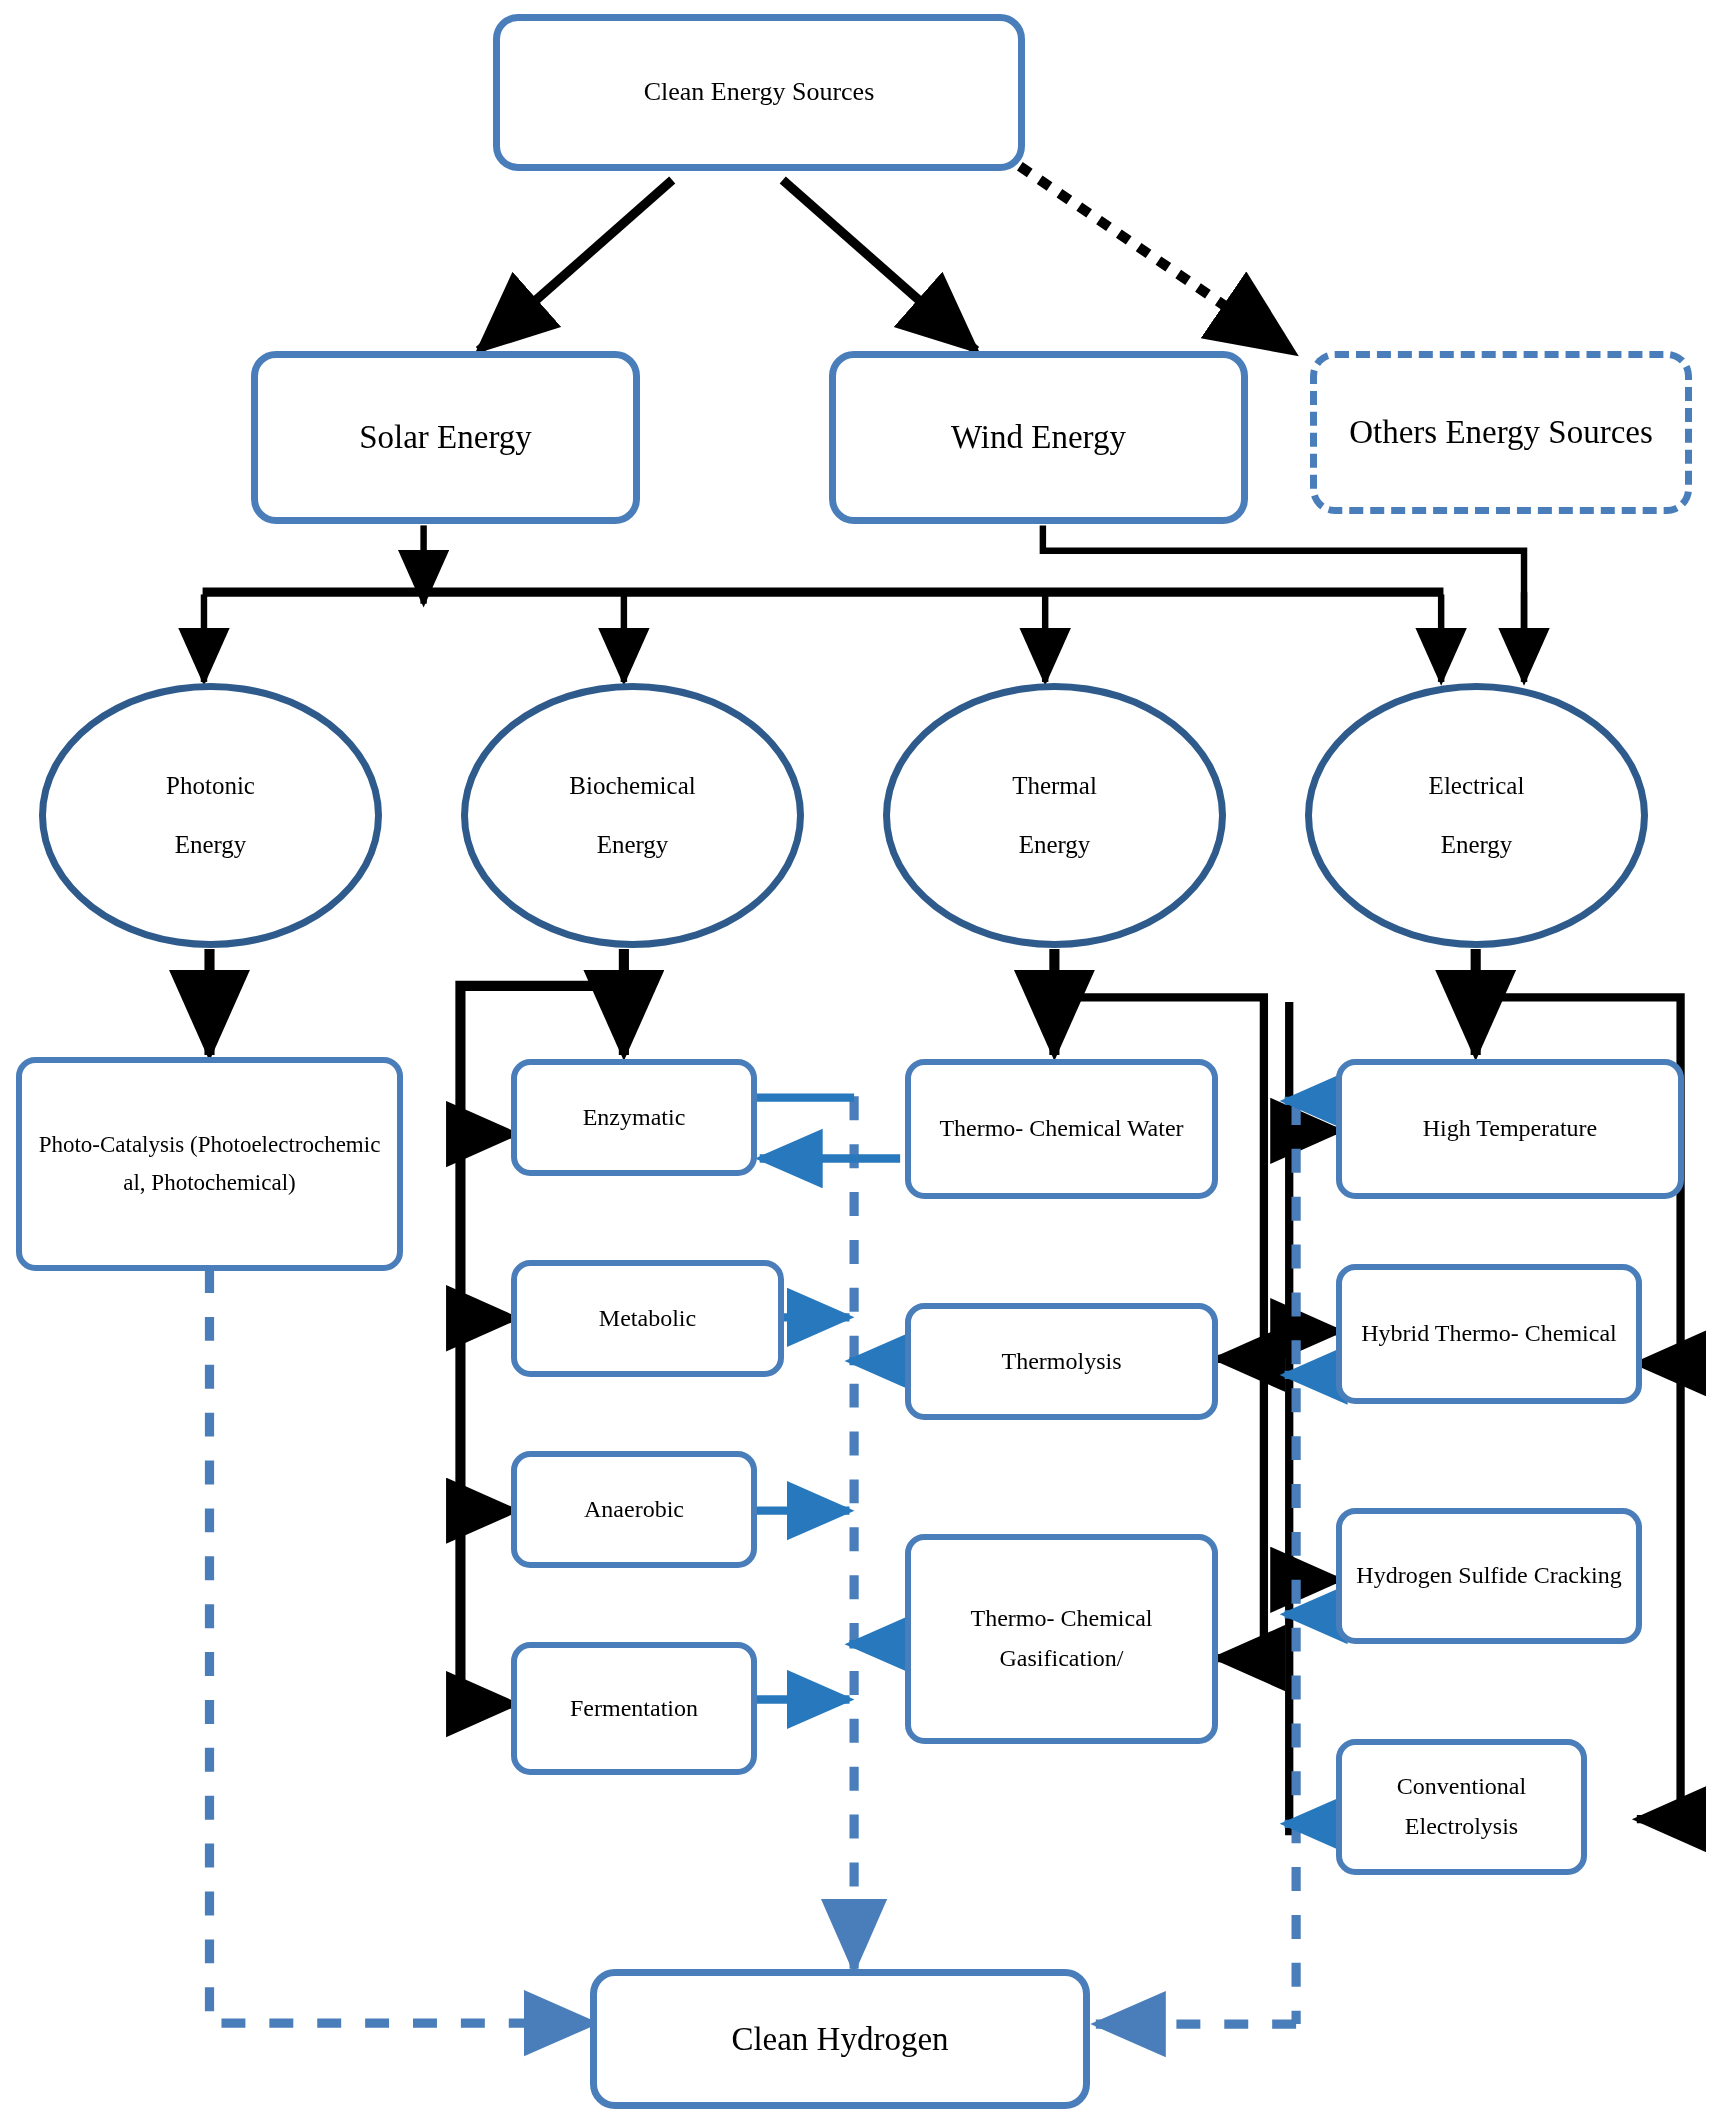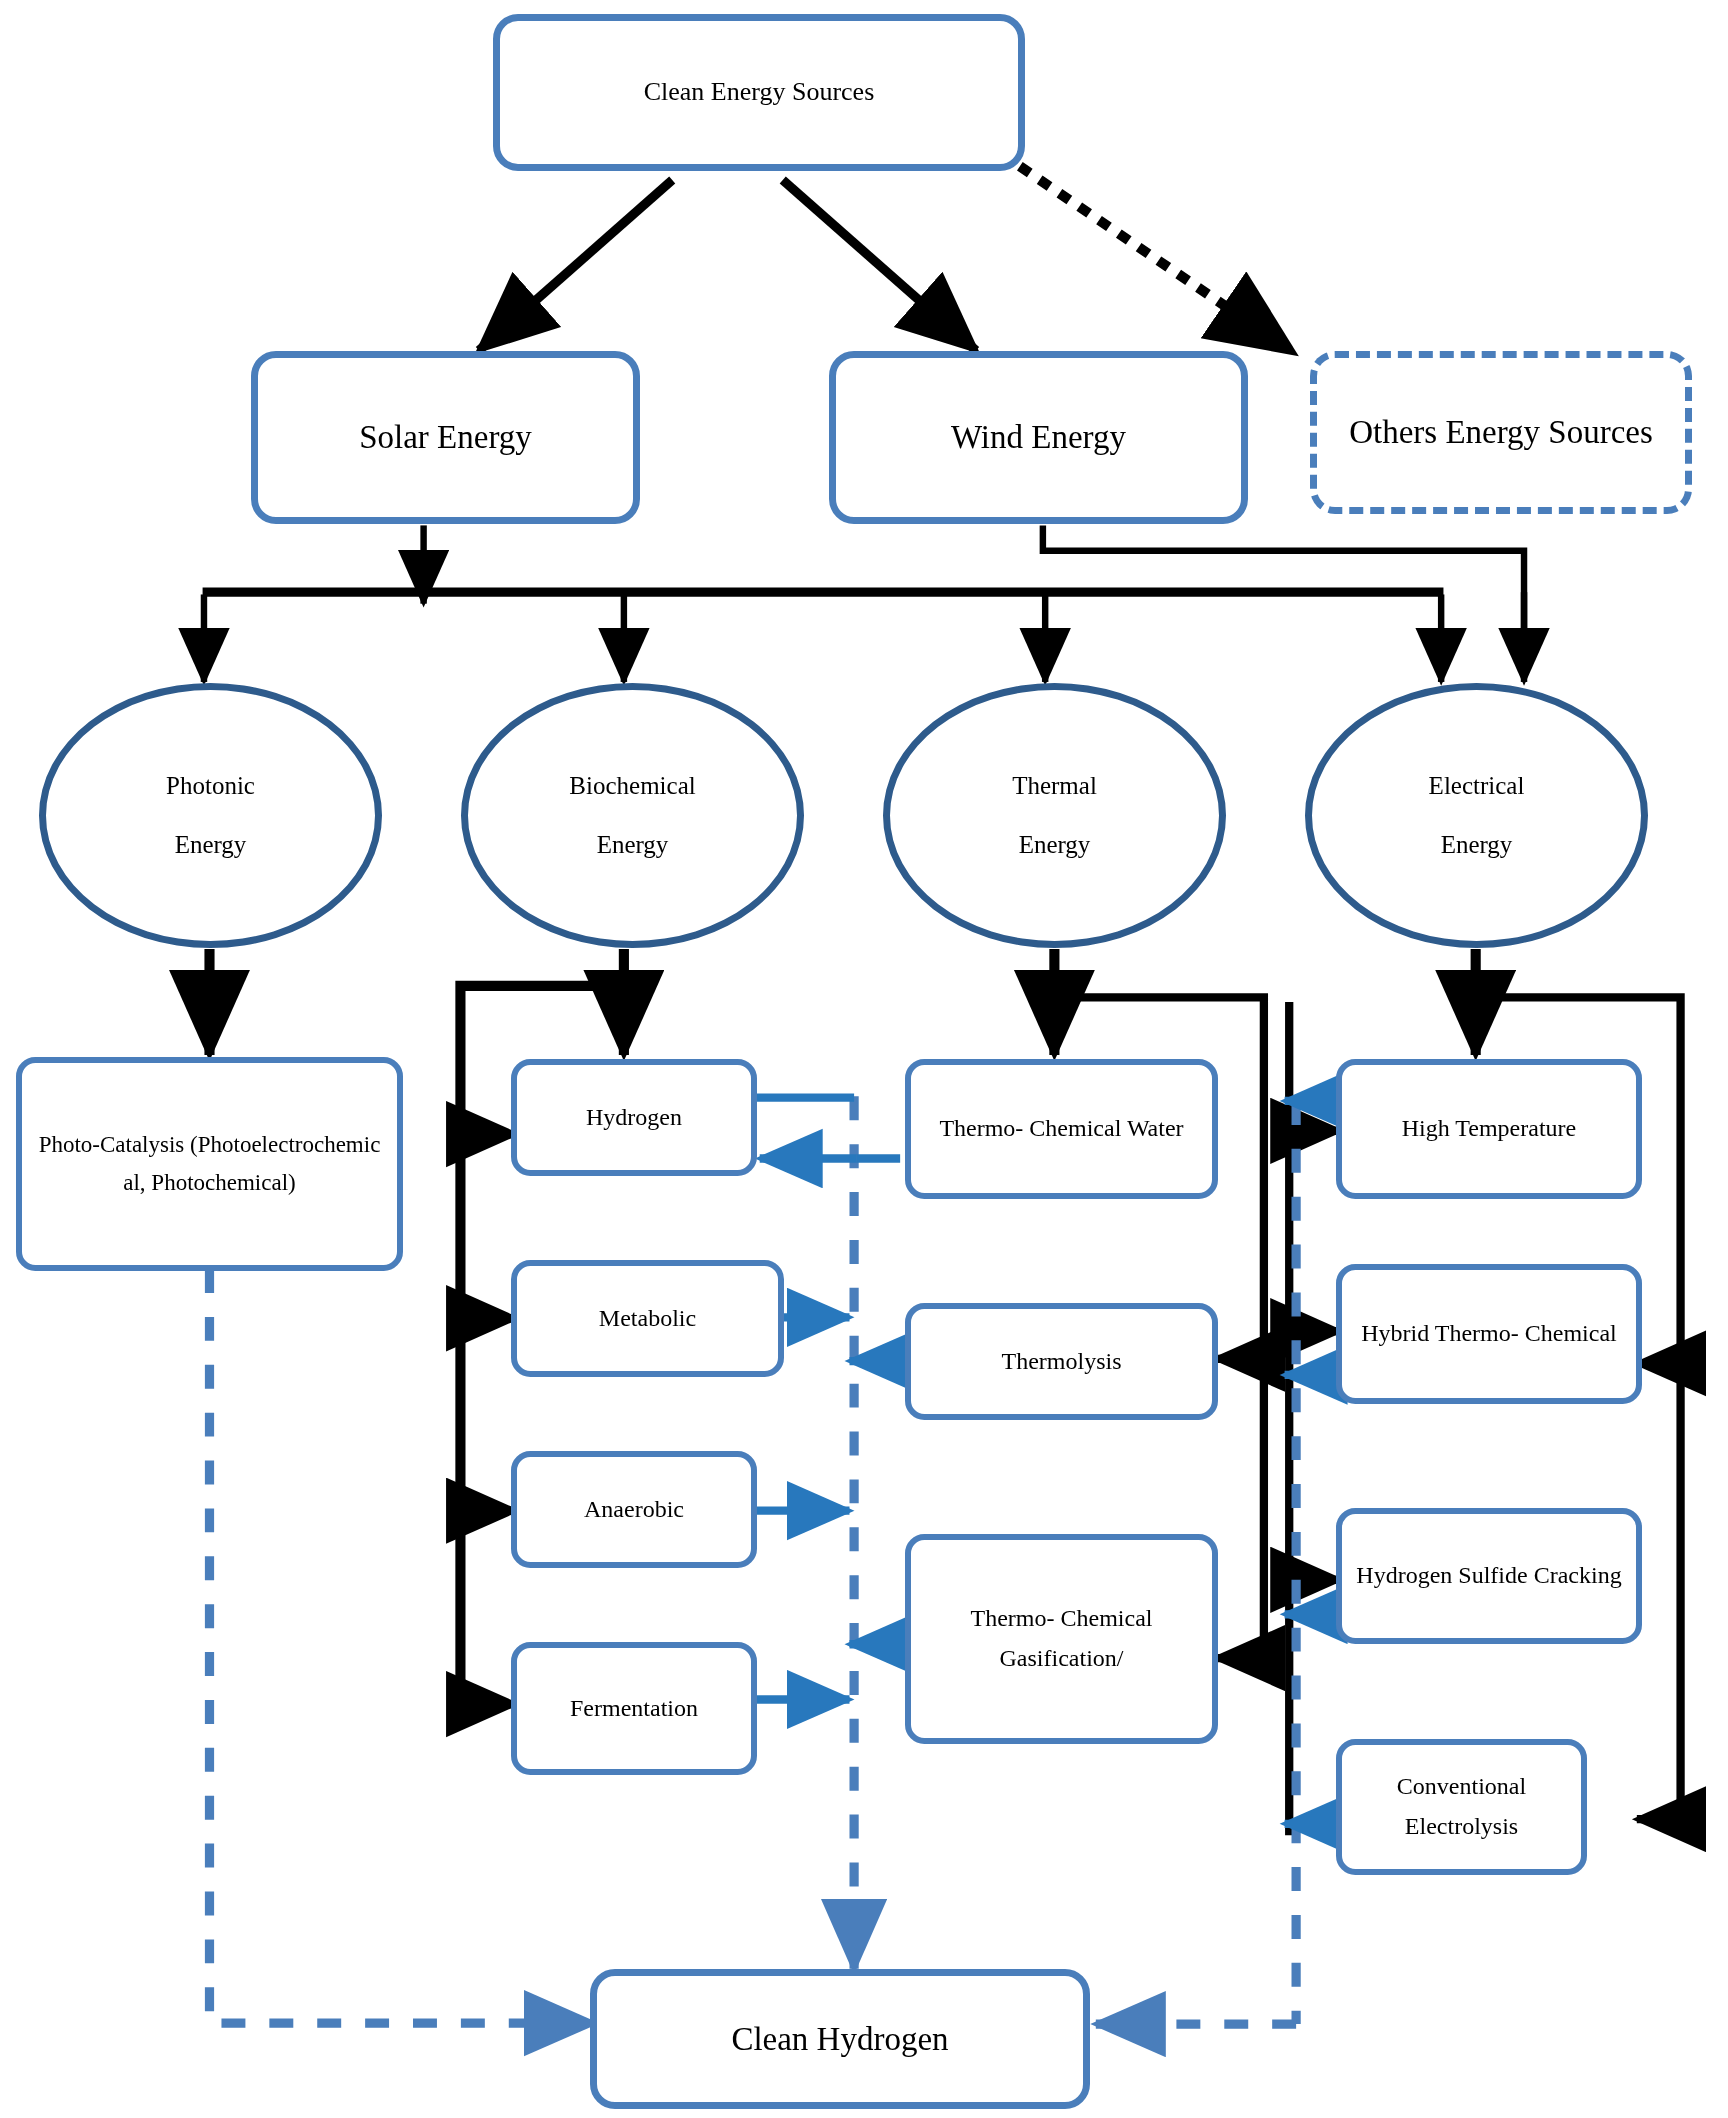--- a/index.html
+++ b/index.html
@@ -280,21 +280,21 @@
       <span>Electrical</span><br>
       <span>Energy</span>
     </span>
   </div>
 
   <div class="node rrect thin fs-small" style="left:16px; top:1057px; width:387px; height:214px;">
     <span class="lbl">Photo-Catalysis (Photoelectrochemic al, Photochemical)</span>
   </div>
 
   <div class="node rrect thin fs-proc" style="left:511px; top:1059px; width:246px; height:117px;">
-    <span class="lbl">Hydrogen</span>
+    <span class="lbl">Enzymatic</span>
   </div>
 
   <div class="node rrect thin fs-proc" style="left:511px; top:1260px; width:273px; height:117px;">
     <span class="lbl">Metabolic</span>
   </div>
 
   <div class="node rrect thin fs-proc" style="left:511px; top:1451px; width:246px; height:117px;">
     <span class="lbl">Anaerobic</span>
   </div>
 
@@ -307,21 +307,21 @@
   </div>
 
   <div class="node rrect thin fs-proc" style="left:905px; top:1303px; width:313px; height:117px;">
     <span class="lbl">Thermolysis</span>
   </div>
 
   <div class="node rrect thin fs-proc" style="left:905px; top:1534px; width:313px; height:210px;">
     <span class="lbl">Thermo- Chemical Gasification/</span>
   </div>
 
-  <div class="node rrect thin fs-proc" style="left:1336px; top:1059px; width:306px; height:140px;">
+  <div class="node rrect thin fs-proc" style="left:1336px; top:1059px; width:348px; height:140px;">
     <span class="lbl">High Temperature</span>
   </div>
 
   <div class="node rrect thin fs-proc" style="left:1336px; top:1264px; width:306px; height:140px;">
     <span class="lbl">Hybrid Thermo- Chemical</span>
   </div>
 
   <div class="node rrect thin fs-proc" style="left:1336px; top:1508px; width:306px; height:136px;">
     <span class="lbl">Hydrogen Sulfide Cracking</span>
   </div>

